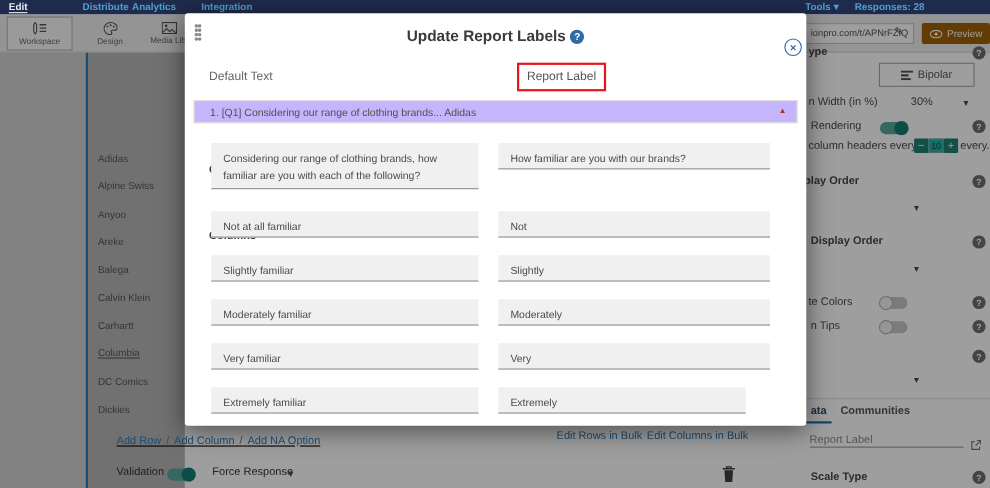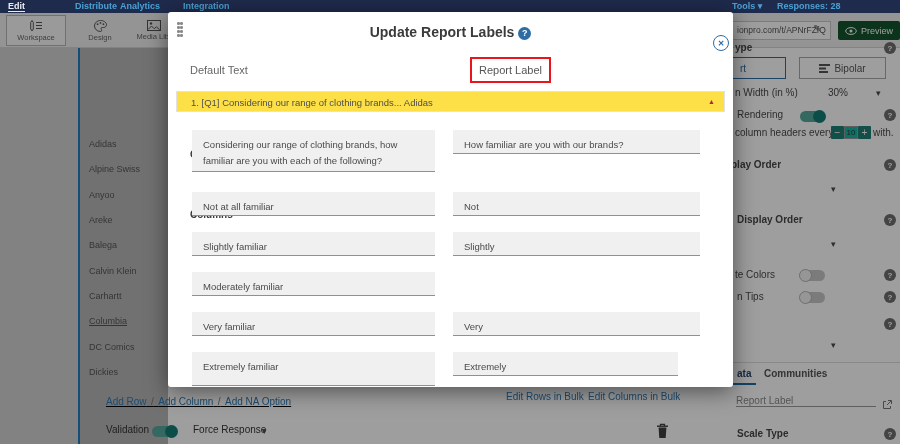--- a/index.html
+++ b/index.html
@@ -19,21 +19,21 @@
   .tool-tab.active { background:#f9f9f9; border:1px solid #b5b5b5; }
   .vline { position:absolute; left:78px; top:48px; width:2px; height:396px; background:#1d7fc4; }
   .left-strip { position:absolute; left:0; top:48px; width:78px; height:396px; background:#d2d2d2; }
   .brand-list { position:absolute; left:80px; top:48px; width:88px; height:396px; background:#b7b7b7; }
   .brand-item { position:absolute; left:9px; font-size:9px; color:#565656; width:75px; cursor:pointer; }
 
   .link-blue { color:#2f7cb8; font-size:10px; cursor:pointer; }
   .sep { color:#777; font-size:10px; }
 
   .url-box { position:absolute; left:690px; top:21px; width:141px; height:19px; background:#fff; border:1px solid #c9c9c9; }
-  .preview-btn { position:absolute; left:838px; top:21px; width:62px; height:19px; background:#14532d; border-radius:2px; color:#fff; font-size:9px; display:flex; align-items:center; justify-content:center; gap:4px; cursor:pointer; }
+  .preview-btn { position:absolute; left:838px; top:21px; width:62px; height:19px; background:#a16207; border-radius:2px; color:#fff; font-size:9px; display:flex; align-items:center; justify-content:center; gap:4px; cursor:pointer; }
 
   
   .right-panel { position:absolute; left:700px; top:48px; width:200px; height:396px; background:#fff; }
   .rp-lbl { position:absolute; font-size:10px; font-weight:bold; color:#474747; }
   .rp-frag { position:absolute; font-size:10px; color:#4a4a4a; }
   .qmark { display:inline-flex; width:12px; height:12px; border-radius:50%; background:#6e6e6e; color:#fff; font-size:8px; font-weight:bold; align-items:center; justify-content:center; }
   .qmark.blue { background:#2e6ca4; }
   .caret { font-size:9px; color:#4a4a4a; line-height:1; }
   .rp-btn { position:absolute; height:22px; border:1px solid #a8a8a8; background:#fff; display:flex; align-items:center; justify-content:center; gap:4px; font-size:10px; color:#555; cursor:pointer; }
   .rp-btn.selected { border:1px solid #2e6ca4; color:#2e6ca4; }
@@ -52,21 +52,21 @@
   .overlay { position:absolute; left:0; top:13px; width:900px; height:431px; background:rgba(0,0,0,0.38); z-index:5; }
 
   
   .modal { position:absolute; left:168px; top:12px; width:565px; height:375px; background:#fff; border-radius:3px; box-shadow:0 4px 22px rgba(0,0,0,0.5); z-index:10; }
   .drag-handle { position:absolute; left:9px; top:10px; display:grid; grid-template-columns:3px 3px; grid-auto-rows:4px; cursor:grab; }
   .drag-handle i { width:2.5px; height:2.5px; border-radius:50%; background:#8a8a8a; }
   .modal-title { position:absolute; left:0; top:12px; width:100%; text-align:center; font-size:14px; font-weight:bold; color:#3b3b3b; }
   .close-btn { position:absolute; right:4px; top:23px; width:16px; height:16px; border:1.5px solid #2e6ca4; border-radius:50%; color:#2e6ca4; font-size:8px; font-weight:bold; display:flex; align-items:center; justify-content:center; cursor:pointer; }
   .col-head { position:absolute; font-size:11px; color:#666; }
   .red-box { position:absolute; left:302px; top:45px; padding:5px 7px; border:2px solid #e8151d; font-size:11px; color:#555; }
-  .acc-header { position:absolute; left:8px; top:79px; width:549px; height:21px; background:#fde047; border:1px solid #e2e2e2; cursor:pointer; }
+  .acc-header { position:absolute; left:8px; top:79px; width:549px; height:21px; background:#c4b5fd; border:1px solid #e2e2e2; cursor:pointer; }
   .acc-header .acc-title { position:absolute; left:14px; top:5px; font-size:9.5px; color:#4f4f4f; }
   .acc-header .acc-arrow { position:absolute; right:9px; top:6px; font-size:7px; color:#b3292e; }
   .m-lbl { position:absolute; font-size:10px; font-weight:bold; color:#383838;margin-top:33px; }
   .tarea { position:absolute; background:#f0f0f0; border:0; border-bottom:1px solid #909090; font-family:"Liberation Sans", sans-serif; font-size:9.5px; color:#4a4a4a; padding:7px 11px 0; line-height:16px; resize:none; overflow:hidden; }
   .icon { display:inline-block; line-height:0; }
 </style>
 </head>
 <body>
 
 <div class="page">
@@ -154,23 +154,20 @@
         <path d="M1 3.2h11" stroke="#3f3f3f" stroke-width="1.4"></path>
         <path d="M4.5 3V1.4h4V3" fill="none" stroke="#3f3f3f" stroke-width="1.2"></path>
         <path d="M2.6 4.5h7.8l-.7 10.6H3.3z" fill="#3f3f3f"></path>
       </svg>
   </span>
 
   <div class="right-panel">
     <span class="rp-lbl" style="left:35px; top:-6px;">ype</span>
     <span class="qmark" style="position:absolute; left:184px; top:-6px;">?</span>
 
-    <div class="rp-btn selected" style="left:0px; top:9px; width:86px;">
-      <span>rt</span>
-    </div>
     <div class="rp-btn" style="left:99px; top:9px; width:87px;">
       <span class="icon">
         <svg width="11" height="9" viewBox="0 0 11 9">
             <rect y="0" width="11" height="2" fill="#555"></rect>
             <rect y="3.5" width="7" height="2" fill="#555"></rect>
             <rect y="7" width="9" height="2" fill="#555"></rect>
           </svg>
       </span>
       <span>Bipolar</span>
     </div>
@@ -182,21 +179,21 @@
     <span class="rp-frag" style="left:37px; top:61px;">Rendering</span>
     <div class="toggle on" style="left:100px; top:63px;">
         <span class="knob"></span>
       </div>
     <span class="qmark" style="position:absolute; left:184px; top:61px;">?</span>
 
     <span class="rp-frag" style="left:35px; top:79px;">column headers every</span>
     <div class="step-btn" style="left:131px; top:78px;">−</div>
     <div class="step-val" style="left:144px; top:78px;">10</div>
     <div class="step-btn" style="left:158px; top:78px;">+</div>
-    <span class="rp-frag" style="left:173px; top:79px;">with.</span>
+    <span class="rp-frag" style="left:173px; top:79px;">every.</span>
 
     <span class="rp-lbl" style="left:31px; top:111px;">play Order</span>
     <span class="qmark" style="position:absolute; left:184px; top:111px;">?</span>
     <span class="caret" style="position:absolute; left:131px; top:137px;">▾</span>
 
     <span class="rp-lbl" style="left:37px; top:166px;">Display Order</span>
     <span class="qmark" style="position:absolute; left:184px; top:166px;">?</span>
     <span class="caret" style="position:absolute; left:131px; top:192px;">▾</span>
 
     <span class="rp-frag" style="left:35px; top:221px;">te Colors</span>
@@ -273,21 +270,22 @@
 
     <span class="m-lbl" style="left:22px; top:164px;">Columns</span>
 
     <textarea class="tarea" style="left: 24px; top: 180px; width: 243px; height: 24px;" readonly="">Not at all familiar</textarea>
     <textarea class="tarea" style="left: 285px; top: 180px; width: 247px; height: 24px;" readonly="">Not</textarea>
 
     <textarea class="tarea" style="left: 24px; top: 220px; width: 243px; height: 24px;" readonly="">Slightly familiar</textarea>
     <textarea class="tarea" style="left: 285px; top: 220px; width: 247px; height: 24px;" readonly="">Slightly</textarea>
 
     <textarea class="tarea" style="left: 24px; top: 260px; width: 243px; height: 24px;" readonly="">Moderately familiar</textarea>
+    <textarea class="tarea" style="left: 285px; top: 260px; width: 247px; height: 24px;" readonly="">Moderately</textarea>
 
     <textarea class="tarea" style="left: 24px; top: 300px; width: 243px; height: 24px;" readonly="">Very familiar</textarea>
     <textarea class="tarea" style="left: 285px; top: 300px; width: 247px; height: 24px;" readonly="">Very</textarea>
 
-    <textarea class="tarea" style="left: 24px; top: 340px; width: 243px; height: 34px;" readonly="">Extremely familiar</textarea>
+    <textarea class="tarea" style="left: 24px; top: 340px; width: 243px; height: 24px;" readonly="">Extremely familiar</textarea>
     <textarea class="tarea" style="left: 285px; top: 340px; width: 225px; height: 24px;" readonly="">Extremely</textarea>
   </div>
 
 </div>
 
 </body></html>

